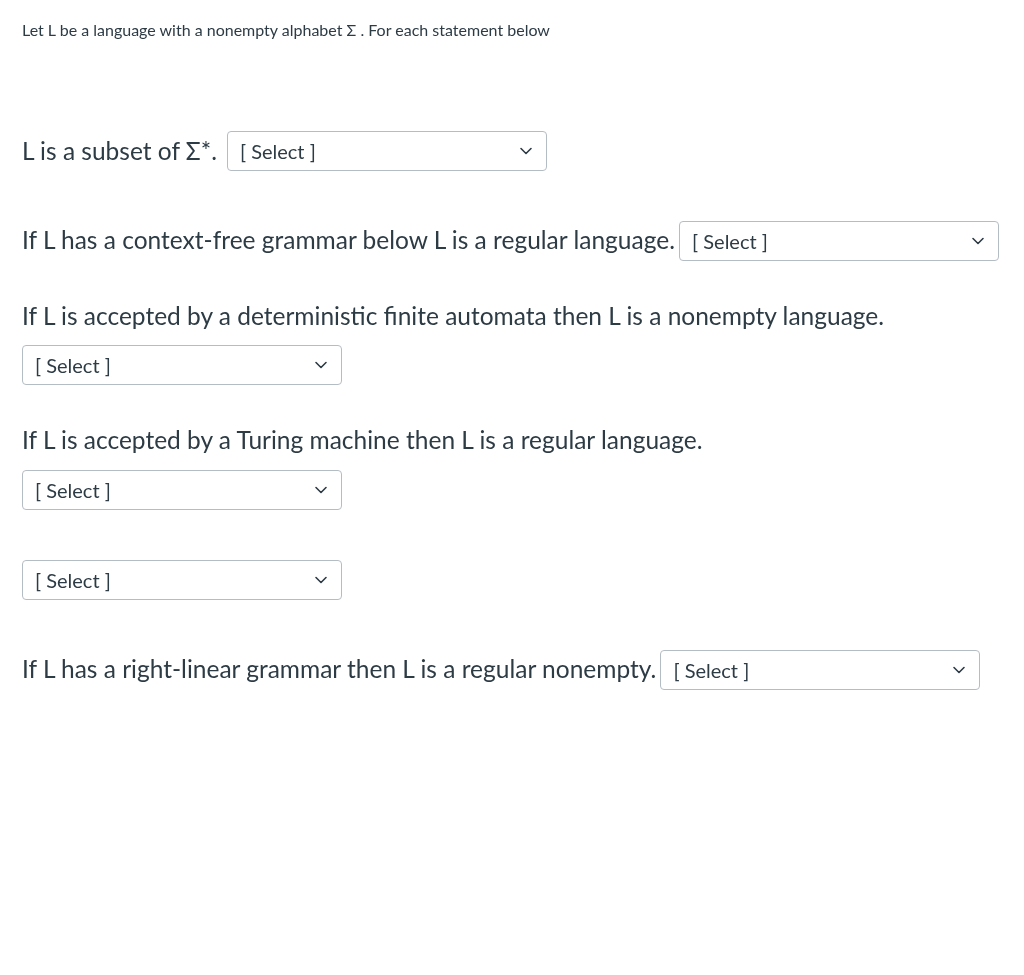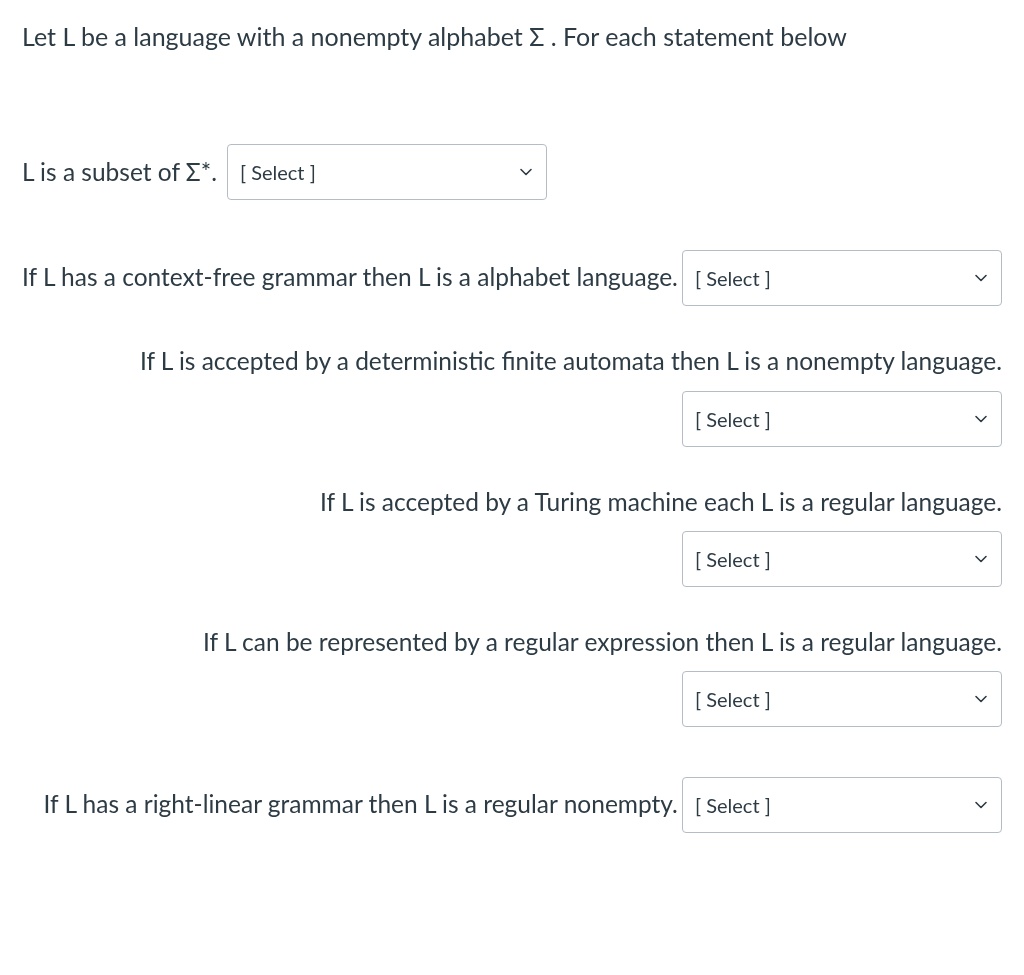--- a/index.html
+++ b/index.html
@@ -8,28 +8,27 @@
     padding: 0;
     width: 1024px;
     background: #ffffff;
     font-family: "Lato", "Helvetica Neue", Helvetica, Arial, sans-serif;
     color: #2d3b45;
   }
   .page {
     padding: 18px 22px 30px 22px;
   }
   .prompt {
-    font-size: 25px;
+    font-size: 16px;
     line-height: 1.45;
     margin-bottom: 90px;
     color: #2d3b45;
   }
   .question-block {
     margin-bottom: 38px;
-    text-align: right;
   }
   .qtext {
     font-size: 24.5px;
     line-height: 1.4;
     color: #2d3b45;
     display: inline;
   }
   .inline-row {
     display: flex;
     align-items: center;
@@ -37,21 +36,21 @@
     gap: 10px;
   }
   .select-box {
     display: inline-flex;
     align-items: center;
     justify-content: space-between;
     border: 1px solid #b5bdc4;
     border-radius: 4px;
     padding: 8px 12px;
     min-width: 320px;
-    height: 56px;
+    height: 40px;
     background: #ffffff;
     cursor: pointer;
     font-size: 20px;
     color: #2d3b45;
   }
   .select-box.below { margin-top: 12px; }
   .select-label { font-size: 20px; color: #2d3b45; }
   .chevron {
     width: 16px;
     height: 16px;
@@ -76,21 +75,21 @@
         <span class="chevron">
           <svg viewBox="0 0 16 16" width="16" height="16">
               <polyline points="3,5.5 8,10.5 13,5.5" fill="none" stroke="#2d3b45" stroke-width="1.6" stroke-linecap="round" stroke-linejoin="round"></polyline>
             </svg>
         </span>
       </div>
     </div>
   </div>
 
   <div class="question-block">
-    <div class="qtext">If L has a context-free grammar then L is a alphabet language.</div>
+    <div class="qtext">If L has a context-free grammar below L is a regular language.</div>
     <div class="select-box below">
       <span class="select-label">[ Select ]</span>
       <span class="chevron">
         <svg viewBox="0 0 16 16" width="16" height="16">
             <polyline points="3,5.5 8,10.5 13,5.5" fill="none" stroke="#2d3b45" stroke-width="1.6" stroke-linecap="round" stroke-linejoin="round"></polyline>
           </svg>
       </span>
     </div>
   </div>
 
@@ -100,33 +99,32 @@
       <span class="select-label">[ Select ]</span>
       <span class="chevron">
         <svg viewBox="0 0 16 16" width="16" height="16">
             <polyline points="3,5.5 8,10.5 13,5.5" fill="none" stroke="#2d3b45" stroke-width="1.6" stroke-linecap="round" stroke-linejoin="round"></polyline>
           </svg>
       </span>
     </div>
   </div>
 
   <div class="question-block">
-    <div class="qtext">If L is  accepted by a Turing machine each  L is a regular language.</div>
+    <div class="qtext">If L is  accepted by a Turing machine then  L is a regular language.</div>
     <div class="select-box below">
       <span class="select-label">[ Select ]</span>
       <span class="chevron">
         <svg viewBox="0 0 16 16" width="16" height="16">
             <polyline points="3,5.5 8,10.5 13,5.5" fill="none" stroke="#2d3b45" stroke-width="1.6" stroke-linecap="round" stroke-linejoin="round"></polyline>
           </svg>
       </span>
     </div>
   </div>
 
   <div class="question-block">
-    <div class="qtext">If L can be represented by a regular expression then L is a regular language.</div>
     <div class="select-box below">
       <span class="select-label">[ Select ]</span>
       <span class="chevron">
         <svg viewBox="0 0 16 16" width="16" height="16">
             <polyline points="3,5.5 8,10.5 13,5.5" fill="none" stroke="#2d3b45" stroke-width="1.6" stroke-linecap="round" stroke-linejoin="round"></polyline>
           </svg>
       </span>
     </div>
   </div>
 

